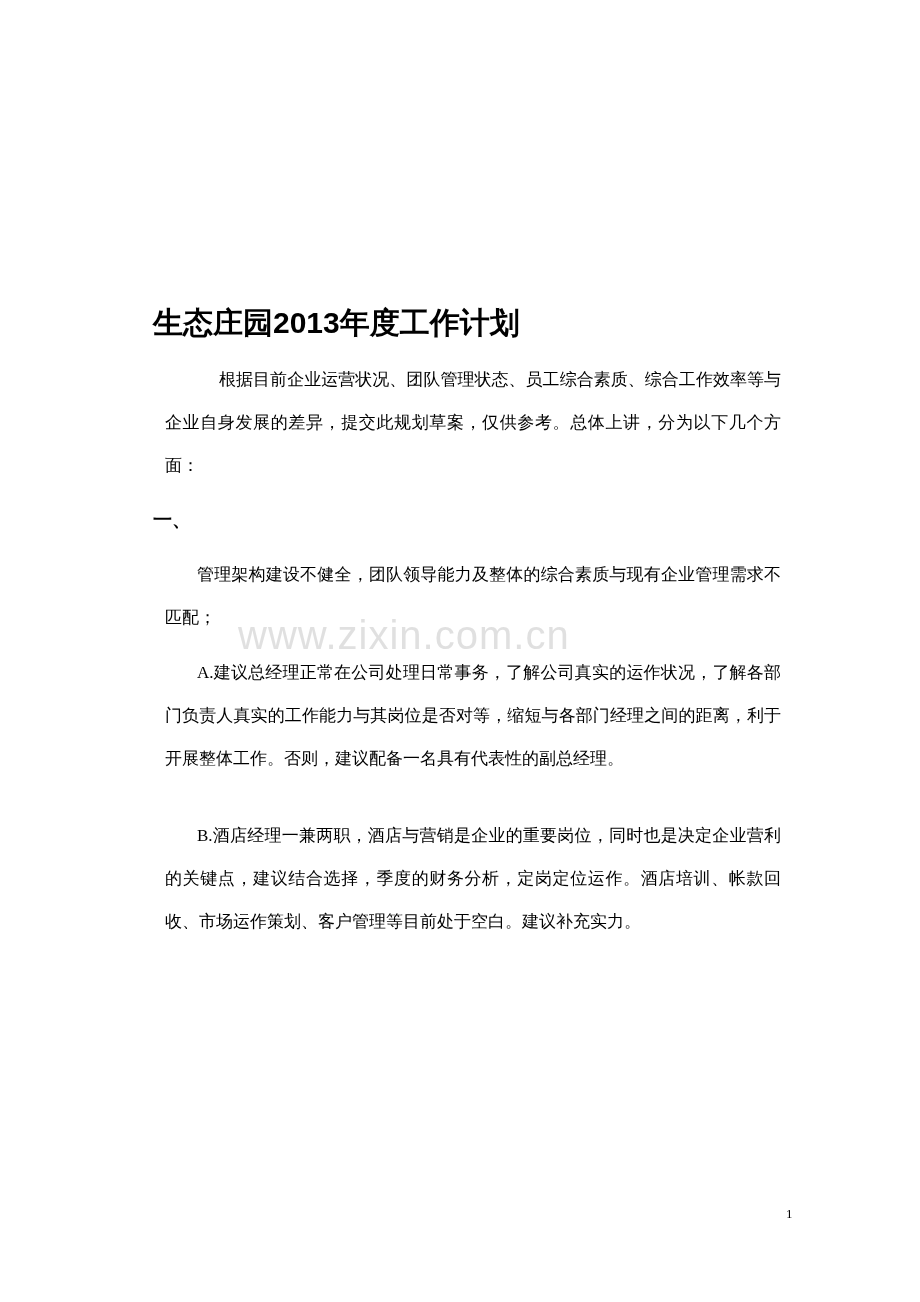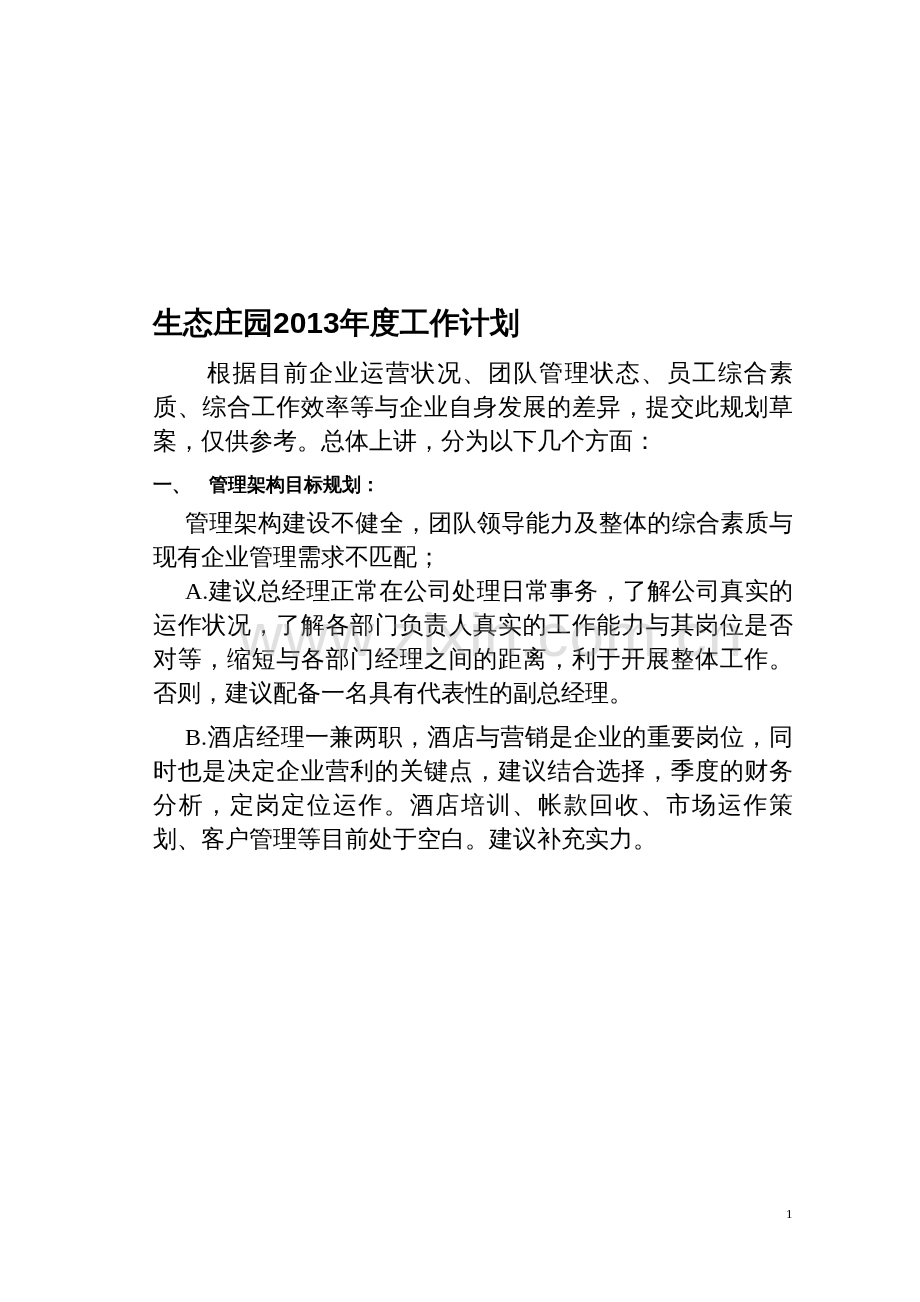--- a/index.html
+++ b/index.html
@@ -32,23 +32,23 @@
     .doc-title {
       font-family: "Liberation Sans", "DejaVu Sans", sans-serif;
       font-weight: bold;
       font-size: 30px;
       line-height: 46px;
       margin: 0 0 10px 0;
       letter-spacing: 0px;
       white-space: nowrap;
     }
     .para {
-      font-size: 24px;
-      line-height: 34px;
-      margin: 0;
+      font-size: 17px;
+      line-height: 43px;
+      margin: 12px;
       text-align: justify;
       text-align-last: left;
     }
     .para.indent-intro { text-indent: 54px; }
     .para.indent-1 { text-indent: 32px; }
     .section-heading {
       font-family: "Liberation Sans", "DejaVu Sans", sans-serif;
       font-weight: bold;
       font-size: 19px;
       line-height: 42px;
@@ -59,21 +59,21 @@
     .section-num {
       display: inline-block;
       width: 56px;
     }
     .gap { height: 10px; }
     .watermark {
       position: absolute;
       left: 226px;
       top: 600px;
       font-family: "Liberation Sans", "DejaVu Sans", sans-serif;
-      font-size: 62px;
+      font-size: 40px;
       line-height: 70px;
       color: rgba(160,160,160,0.32);
       letter-spacing: 1px;
       pointer-events: none;
       white-space: nowrap;
       z-index: 2;
     }
     .page-number {
       position: absolute;
       left: 774px;
@@ -87,21 +87,20 @@
 <body>
 
 <div class="page">
   <div class="content">
     <h1 class="doc-title">生态庄园2013年度工作计划</h1>
 
     <p class="para indent-intro">根据目前企业运营状况、团队管理状态、员工综合素质、综合工作效率等与企业自身发展的差异，提交此规划草案，仅供参考。总体上讲，分为以下几个方面：</p>
 
     <div class="section-heading">
       <span class="section-num">一、</span>
-      <span>管理架构目标规划：</span>
     </div>
 
     <p class="para indent-1">管理架构建设不健全，团队领导能力及整体的综合素质与现有企业管理需求不匹配；</p>
 
     <p class="para indent-1">A.建议总经理正常在公司处理日常事务，了解公司真实的运作状况，了解各部门负责人真实的工作能力与其岗位是否对等，缩短与各部门经理之间的距离，利于开展整体工作。否则，建议配备一名具有代表性的副总经理。</p>
     <div class="gap"></div>
 
     <p class="para indent-1">B.酒店经理一兼两职，酒店与营销是企业的重要岗位，同时也是决定企业营利的关键点，建议结合选择，季度的财务分析，定岗定位运作。酒店培训、帐款回收、市场运作策划、客户管理等目前处于空白。建议补充实力。</p>
     <div class="gap"></div>
 

